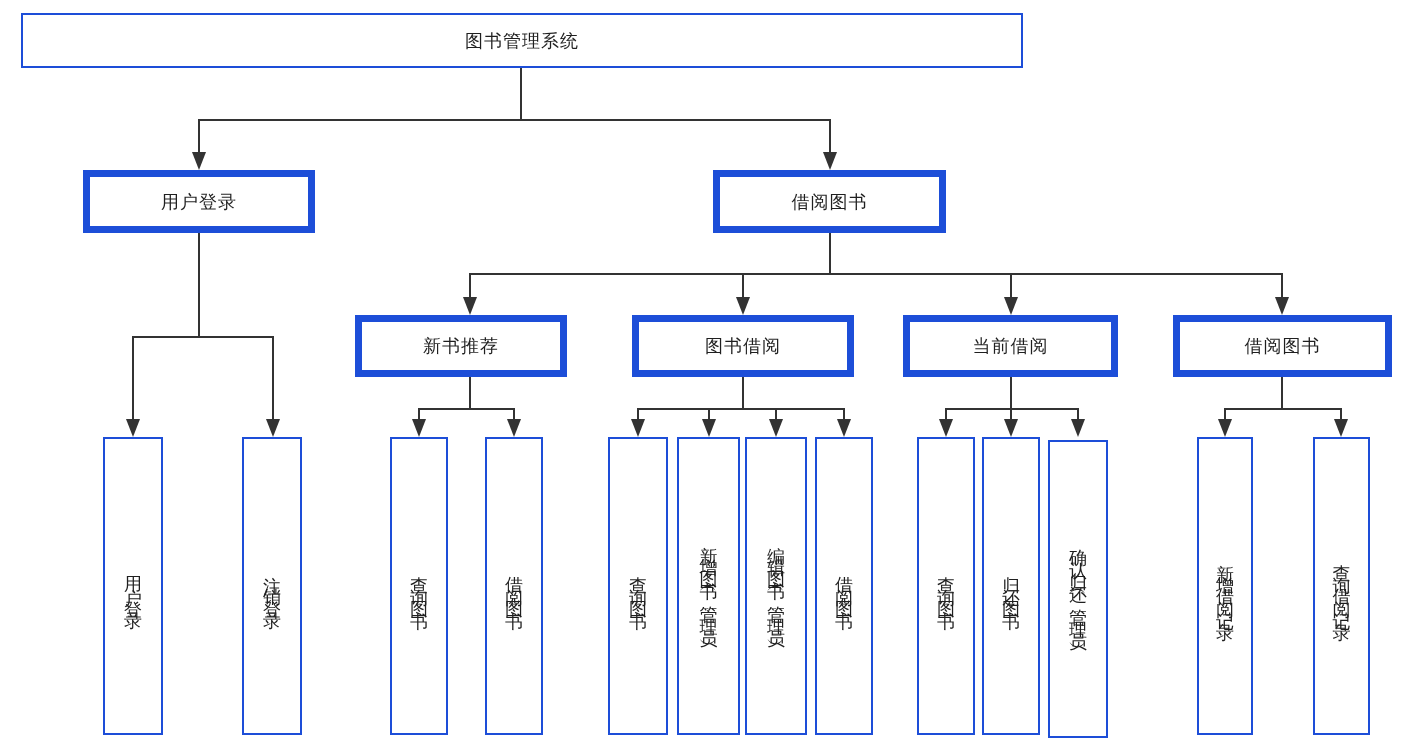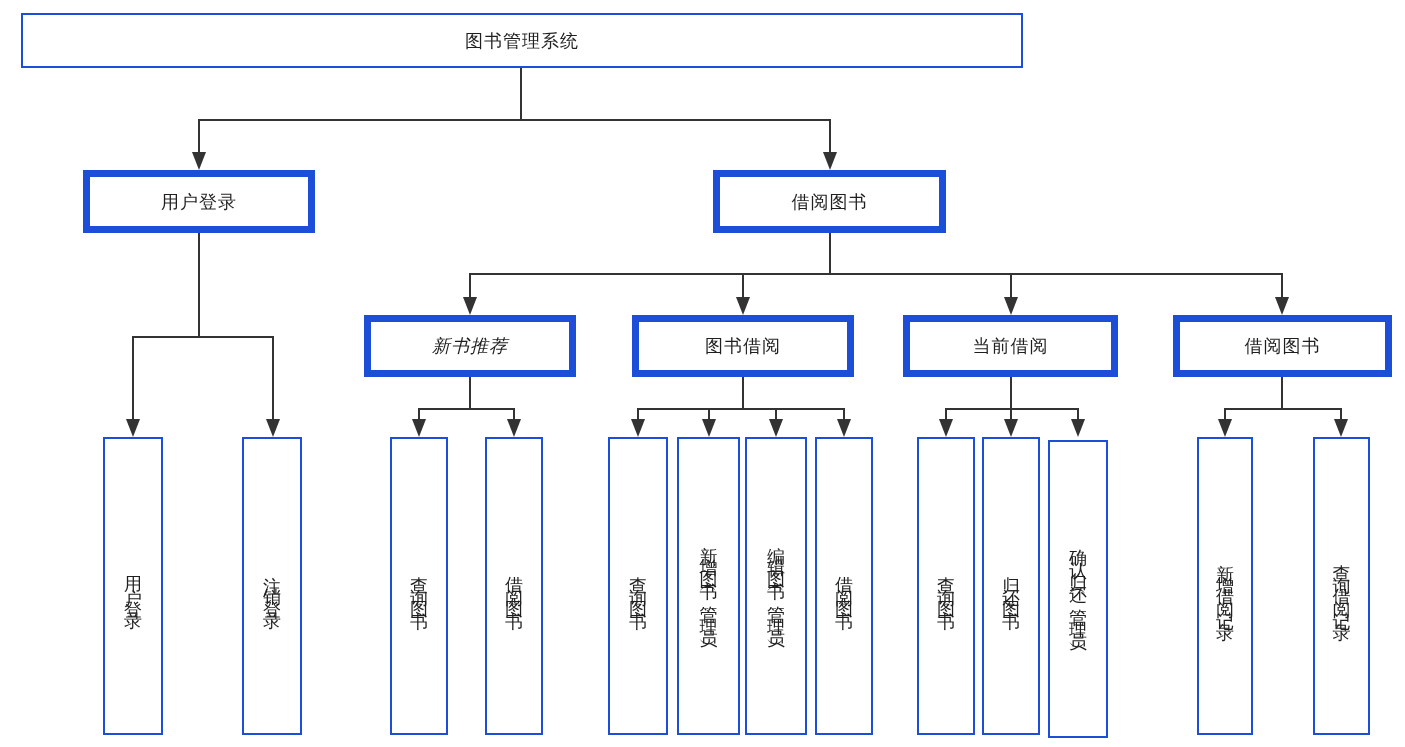--- a/index.html
+++ b/index.html
@@ -89,21 +89,21 @@
   <div class="hline" style="left:469px; top:273px; width:814px;"></div>
   <div class="vline" style="left:469px; top:273px; height:27px;"></div>
   <div class="arrow-down" style="left:463px; top:297px;"></div>
   <div class="vline" style="left:742px; top:273px; height:27px;"></div>
   <div class="arrow-down" style="left:736px; top:297px;"></div>
   <div class="vline" style="left:1010px; top:273px; height:27px;"></div>
   <div class="arrow-down" style="left:1004px; top:297px;"></div>
   <div class="vline" style="left:1281px; top:273px; height:27px;"></div>
   <div class="arrow-down" style="left:1275px; top:297px;"></div>
 
-  <div class="box" style="left:364px; top:315px; width:212px; height:62px;font-style:italic;">
+  <div class="box" style="left:355px; top:315px; width:212px; height:62px;">
     <span>新书推荐</span>
   </div>
   <div class="box" style="left:903px; top:315px; width:215px; height:62px;">
     <span>当前借阅</span>
   </div>
   <div class="box" style="left:632px; top:315px; width:222px; height:62px;">
     <span>图书借阅</span>
   </div>
   <div class="box" style="left:1173px; top:315px; width:219px; height:62px;">
     <span>借阅图书</span>

